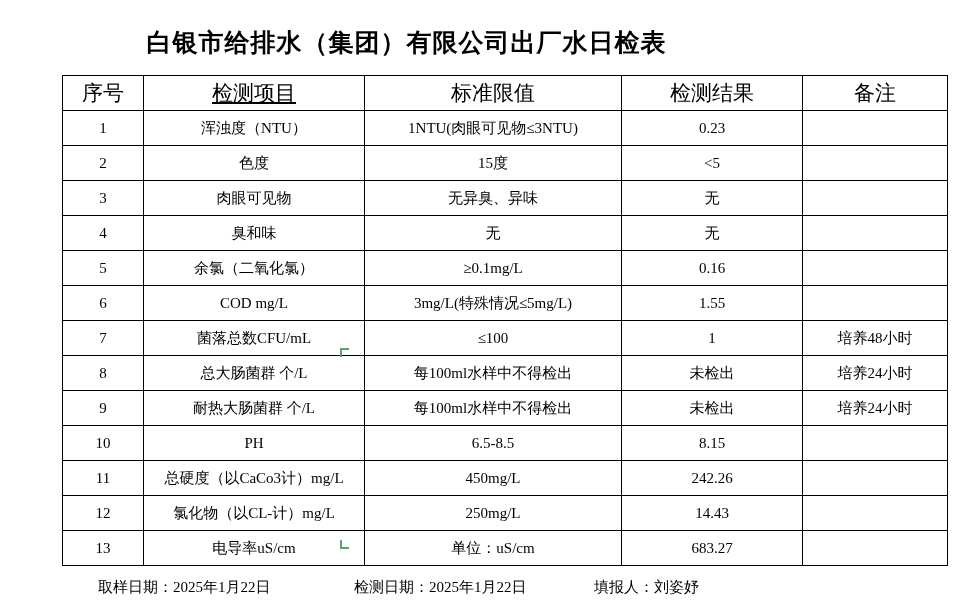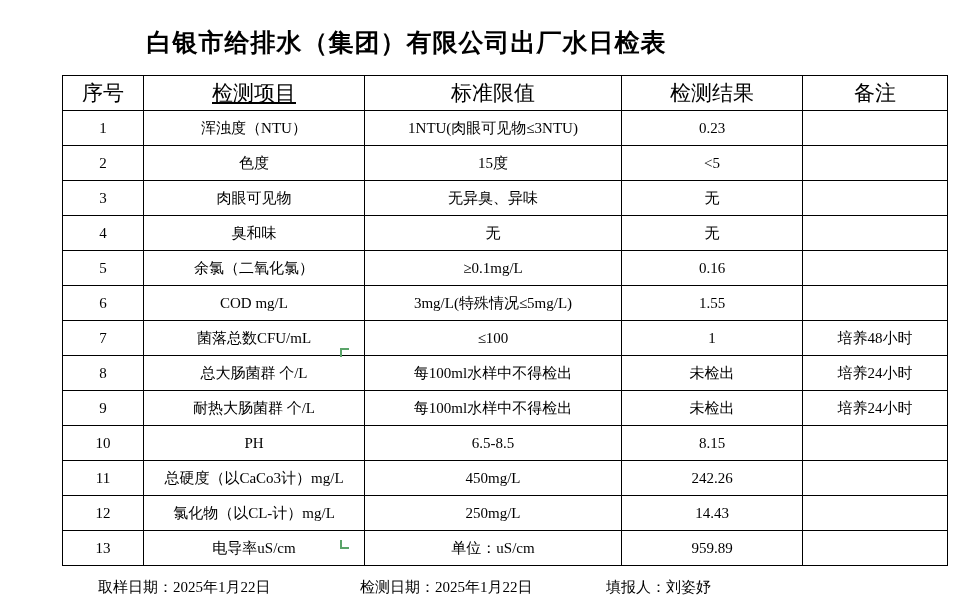--- a/index.html
+++ b/index.html
@@ -69,21 +69,21 @@
     display: flex;
     justify-content: space-between;
     align-items: center;
     font-family: "Liberation Serif", "DejaVu Serif", serif;
   }
   .footer .f-item {
     white-space: nowrap;
   }
   .footer .f-left { margin-left: 36px; text-align: center; }
   .footer .f-mid  { margin-left: 16px; }
-  .footer .f-right{ margin-right: 40px; }
+  .footer .f-right{ margin-right: 52px; }
   
   .tick {
     position: absolute;
     width: 7px;
     height: 7px;
     pointer-events: none;
   }
   .tick.t1 { left: 340px; top: 348px; border-top: 2px solid #5aa469; border-left: 2px solid #5aa469; }
   .tick.t2 { left: 340px; top: 540px; border-bottom: 2px solid #5aa469; border-left: 2px solid #5aa469; }
 </style>
@@ -187,21 +187,21 @@
           <td class="num-cell">12</td>
           <td>氯化物（以CL-计）mg/L</td>
           <td>250mg/L</td>
           <td>14.43</td>
           <td></td>
         </tr>
         <tr>
           <td class="num-cell">13</td>
           <td>电导率uS/cm</td>
           <td>单位：uS/cm</td>
-          <td>959.89</td>
+          <td>683.27</td>
           <td></td>
         </tr>
       </tbody>
     </table>
   </div>
 
   <div class="footer">
     <div class="f-item f-left">取样日期：2025年1月22日</div>
     <div class="f-item f-mid">检测日期：2025年1月22日</div>
     <div class="f-item f-right">填报人：刘姿妤</div>

